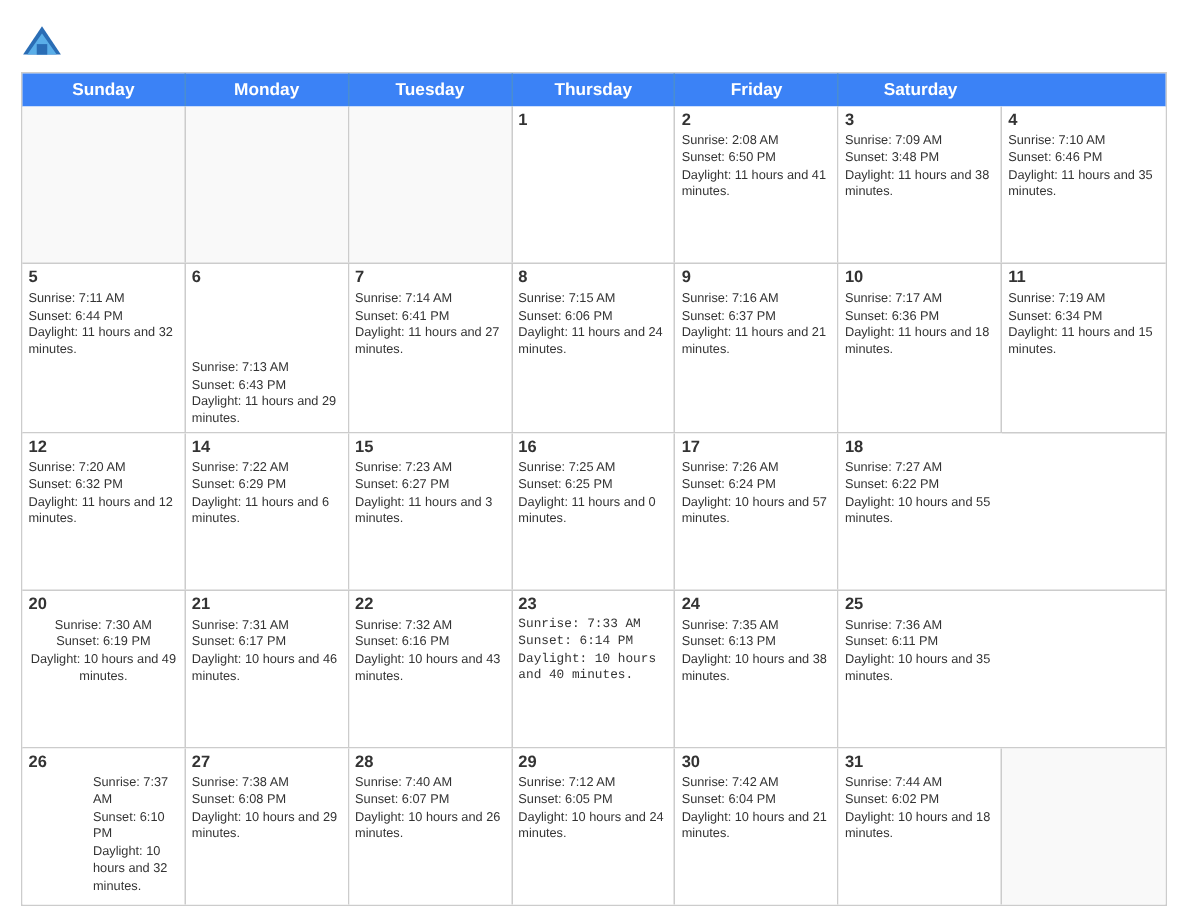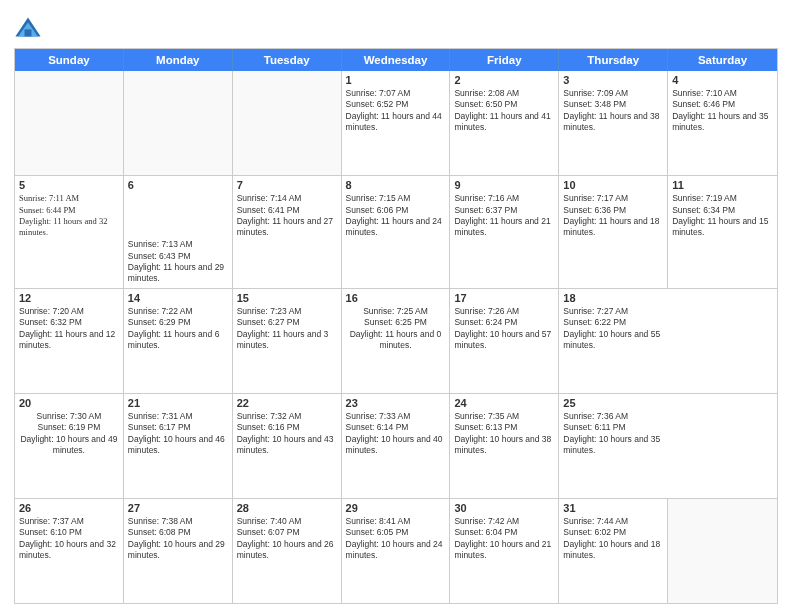--- a/index.html
+++ b/index.html
@@ -138,35 +138,31 @@
       <div class="month-title"></div>
       <div class="subtitle"></div>
     </div>
   </div>
 
   <div class="calendar">
     <div class="cal-header-row">
     <div class="cal-header-cell">Sunday</div>
         <div class="cal-header-cell">Monday</div>
         <div class="cal-header-cell">Tuesday</div>
-        <div class="cal-header-cell">Wednesday</div>
+        <div class="cal-header-cell">Thursday</div>
         <div class="cal-header-cell">Friday</div>
-        <div class="cal-header-cell">Thursday</div>
         <div class="cal-header-cell">Saturday</div>
       </div>
     <div class="cal-body">
     <div class="cal-row">
           <div class="cal-cell empty"></div>
           <div class="cal-cell empty"></div>
           <div class="cal-cell empty"></div>
           <div class="cal-cell">
             <div class="day-number">1</div>
-            <div class="cell-text" style="white-space: pre-line;">Sunrise: 7:07 AM
-Sunset: 6:52 PM
-Daylight: 11 hours and 44 minutes.</div>
           </div>
           <div class="cal-cell">
             <div class="day-number">2</div>
             <div class="cell-text" style="white-space: pre-line;">Sunrise: 2:08 AM
 Sunset: 6:50 PM
 Daylight: 11 hours and 41 minutes.</div>
           </div>
           <div class="cal-cell">
             <div class="day-number">3</div>
             <div class="cell-text" style="white-space: pre-line;">Sunrise: 7:09 AM
@@ -176,21 +172,21 @@
           <div class="cal-cell">
             <div class="day-number">4</div>
             <div class="cell-text" style="white-space: pre-line;">Sunrise: 7:10 AM
 Sunset: 6:46 PM
 Daylight: 11 hours and 35 minutes.</div>
           </div>
         </div>
         <div class="cal-row">
           <div class="cal-cell">
             <div class="day-number">5</div>
-            <div class="cell-text" style="white-space: pre-line; font-family: Liberation Serif, serif;">Sunrise: 7:11 AM
+            <div class="cell-text" style="white-space: pre-line;">Sunrise: 7:11 AM
 Sunset: 6:44 PM
 Daylight: 11 hours and 32 minutes.</div>
           </div>
           <div class="cal-cell">
             <div class="day-number">6</div>
             <div class="cell-text" style="white-space: pre-line; margin-top: 48px;">Sunrise: 7:13 AM
 Sunset: 6:43 PM
 Daylight: 11 hours and 29 minutes.</div>
           </div>
           <div class="cal-cell">
@@ -238,21 +234,21 @@
 Daylight: 11 hours and 6 minutes.</div>
           </div>
           <div class="cal-cell">
             <div class="day-number">15</div>
             <div class="cell-text" style="white-space: pre-line;">Sunrise: 7:23 AM
 Sunset: 6:27 PM
 Daylight: 11 hours and 3 minutes.</div>
           </div>
           <div class="cal-cell">
             <div class="day-number">16</div>
-            <div class="cell-text" style="white-space: pre-line; text-align: center;">Sunrise: 7:25 AM
+            <div class="cell-text" style="white-space: pre-line;">Sunrise: 7:25 AM
 Sunset: 6:25 PM
 Daylight: 11 hours and 0 minutes.</div>
           </div>
           <div class="cal-cell">
             <div class="day-number">17</div>
             <div class="cell-text" style="white-space: pre-line;">Sunrise: 7:26 AM
 Sunset: 6:24 PM
 Daylight: 10 hours and 57 minutes.</div>
           </div>
           <div class="cal-cell">
@@ -276,59 +272,59 @@
 Daylight: 10 hours and 46 minutes.</div>
           </div>
           <div class="cal-cell">
             <div class="day-number">22</div>
             <div class="cell-text" style="white-space: pre-line;">Sunrise: 7:32 AM
 Sunset: 6:16 PM
 Daylight: 10 hours and 43 minutes.</div>
           </div>
           <div class="cal-cell">
             <div class="day-number">23</div>
-            <div class="cell-text" style="white-space: pre-line;">Sunrise: 7:33 AM
+            <div class="cell-text" style="white-space: pre-line; font-family: Liberation Mono, monospace;">Sunrise: 7:33 AM
 Sunset: 6:14 PM
 Daylight: 10 hours and 40 minutes.</div>
           </div>
           <div class="cal-cell">
             <div class="day-number">24</div>
             <div class="cell-text" style="white-space: pre-line;">Sunrise: 7:35 AM
 Sunset: 6:13 PM
 Daylight: 10 hours and 38 minutes.</div>
           </div>
           <div class="cal-cell">
             <div class="day-number">25</div>
             <div class="cell-text" style="white-space: pre-line;">Sunrise: 7:36 AM
 Sunset: 6:11 PM
 Daylight: 10 hours and 35 minutes.</div>
           </div>
         </div>
         <div class="cal-row">
           <div class="cal-cell">
             <div class="day-number">26</div>
-            <div class="cell-text" style="white-space: pre-line;">Sunrise: 7:37 AM
+            <div class="cell-text" style="white-space: pre-line; margin-left: 43px;">Sunrise: 7:37 AM
 Sunset: 6:10 PM
 Daylight: 10 hours and 32 minutes.</div>
           </div>
           <div class="cal-cell">
             <div class="day-number">27</div>
             <div class="cell-text" style="white-space: pre-line;">Sunrise: 7:38 AM
 Sunset: 6:08 PM
 Daylight: 10 hours and 29 minutes.</div>
           </div>
           <div class="cal-cell">
             <div class="day-number">28</div>
             <div class="cell-text" style="white-space: pre-line;">Sunrise: 7:40 AM
 Sunset: 6:07 PM
 Daylight: 10 hours and 26 minutes.</div>
           </div>
           <div class="cal-cell">
             <div class="day-number">29</div>
-            <div class="cell-text" style="white-space: pre-line;">Sunrise: 8:41 AM
+            <div class="cell-text" style="white-space: pre-line;">Sunrise: 7:12 AM
 Sunset: 6:05 PM
 Daylight: 10 hours and 24 minutes.</div>
           </div>
           <div class="cal-cell">
             <div class="day-number">30</div>
             <div class="cell-text" style="white-space: pre-line;">Sunrise: 7:42 AM
 Sunset: 6:04 PM
 Daylight: 10 hours and 21 minutes.</div>
           </div>
           <div class="cal-cell">

